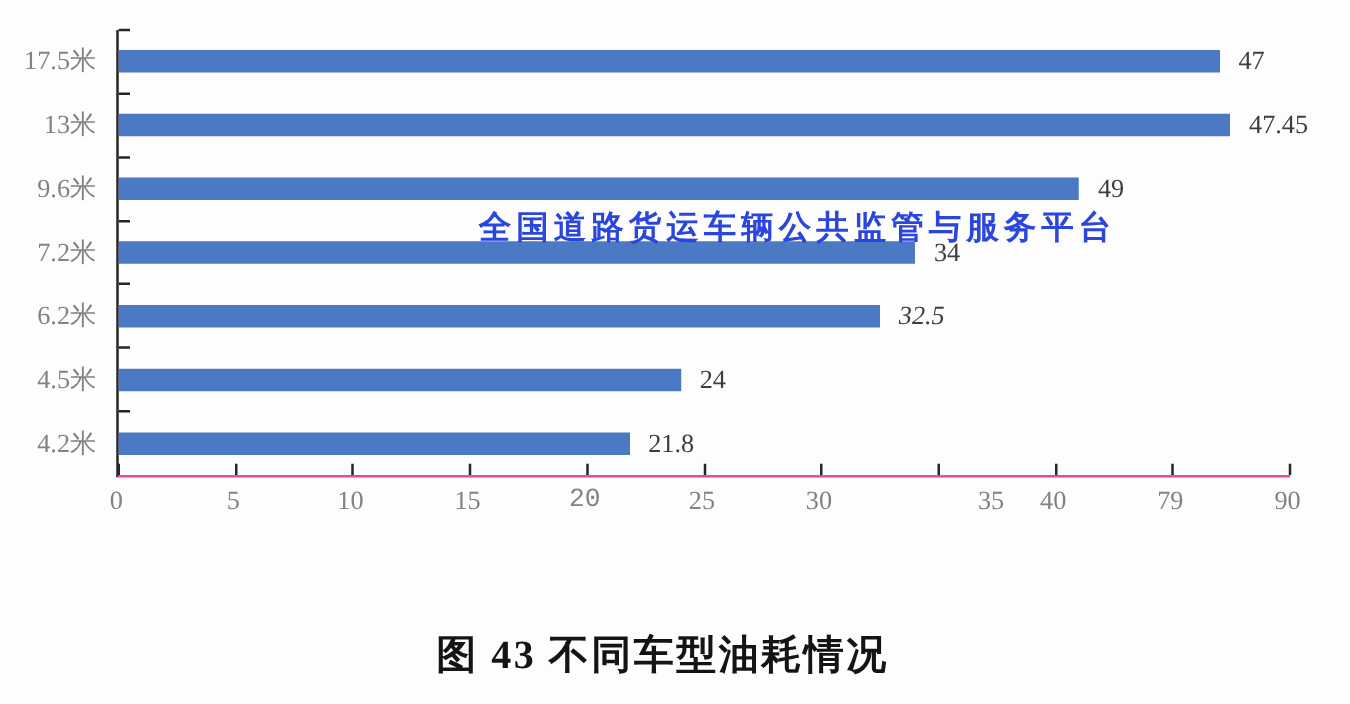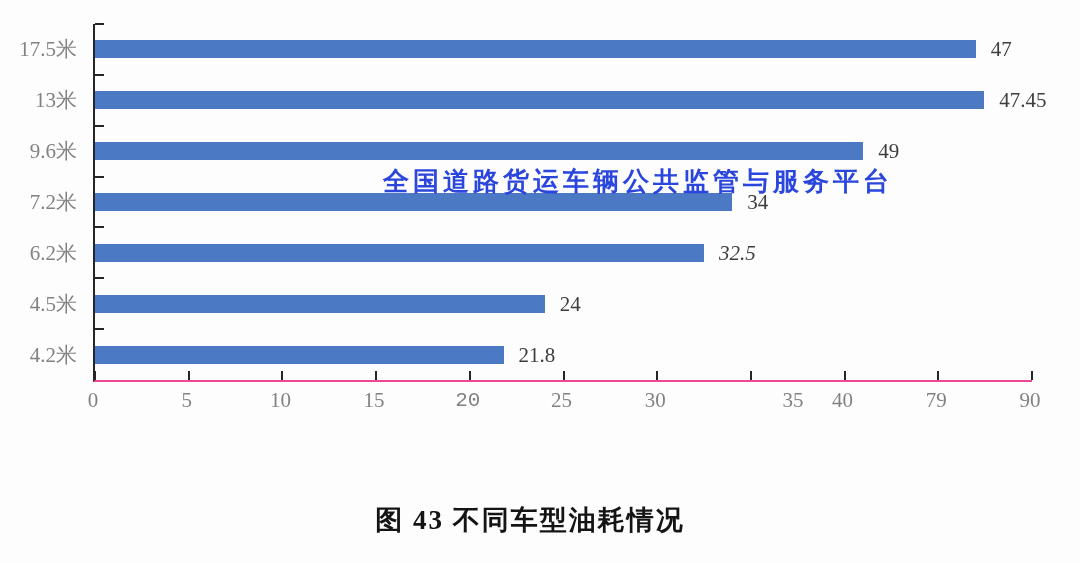--- a/index.html
+++ b/index.html
@@ -117,21 +117,21 @@
     white-space: nowrap;
     z-index: 5;
     line-height: 1.1;
   }
   .caption {
     position: absolute;
     left: 0;
     top: 502px;
     width: 1060px;
     text-align: center;
-    font-size: 27px;
+    font-size: 32px;
     font-weight: bold;
     color: #141414;
     letter-spacing: 2px;
   }
 </style>
 </head>
 <body>
 
 <div class="figure">
 

